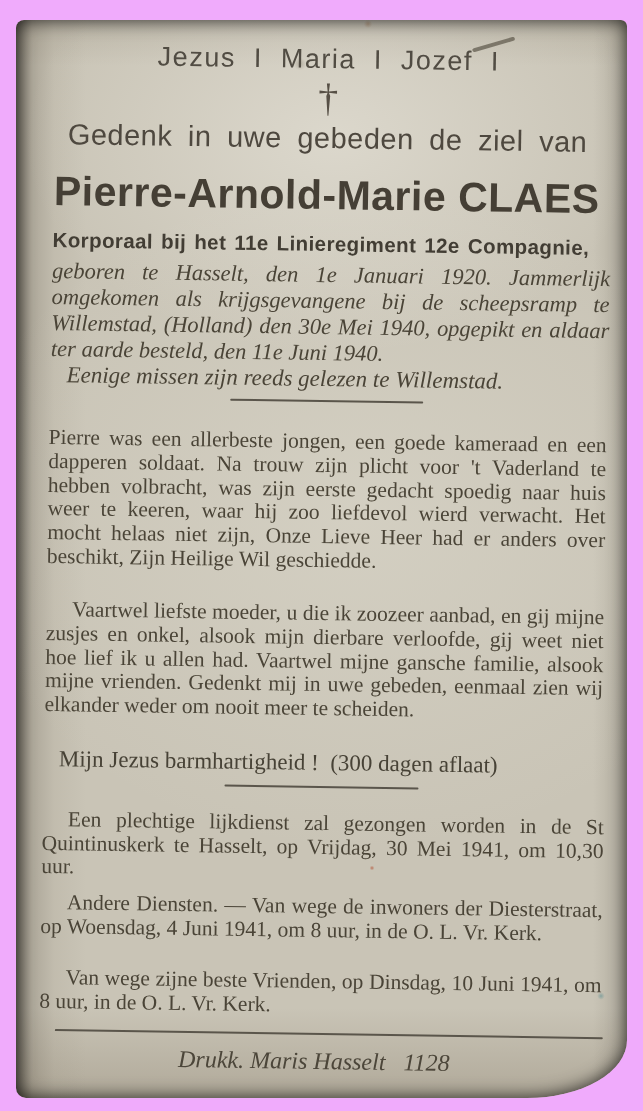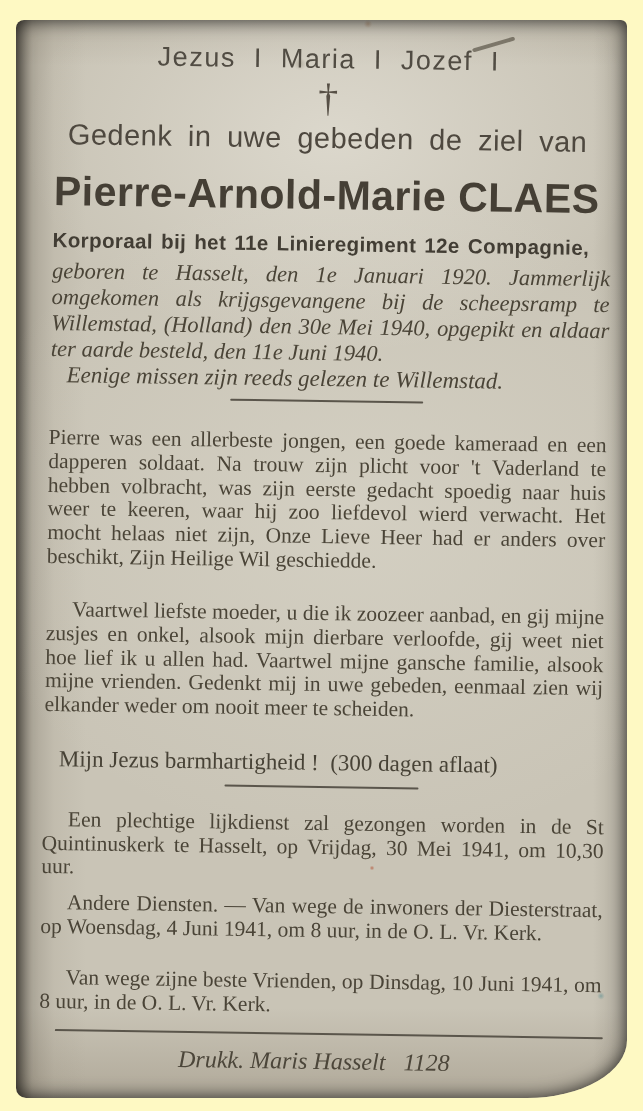--- a/index.html
+++ b/index.html
@@ -1,20 +1,20 @@
 <!DOCTYPE html>
 <html><head>
 <meta charset="utf-8">
 <style>
   html, body { margin: 0; padding: 0; background: #000; }
   .stage {
     position: relative;
     width: 643px;
     height: 1111px;
-    background: #fef9c3;
+    background: #f0abfc;
     overflow: hidden;
     font-family: "Liberation Serif", serif;
   }
   
   .paper {
     position: absolute;
     left: 16px; top: 20px;
     width: 611px; height: 1078px;
     border-radius: 8px 6px 100px 10px / 8px 6px 58px 10px;
     background:

